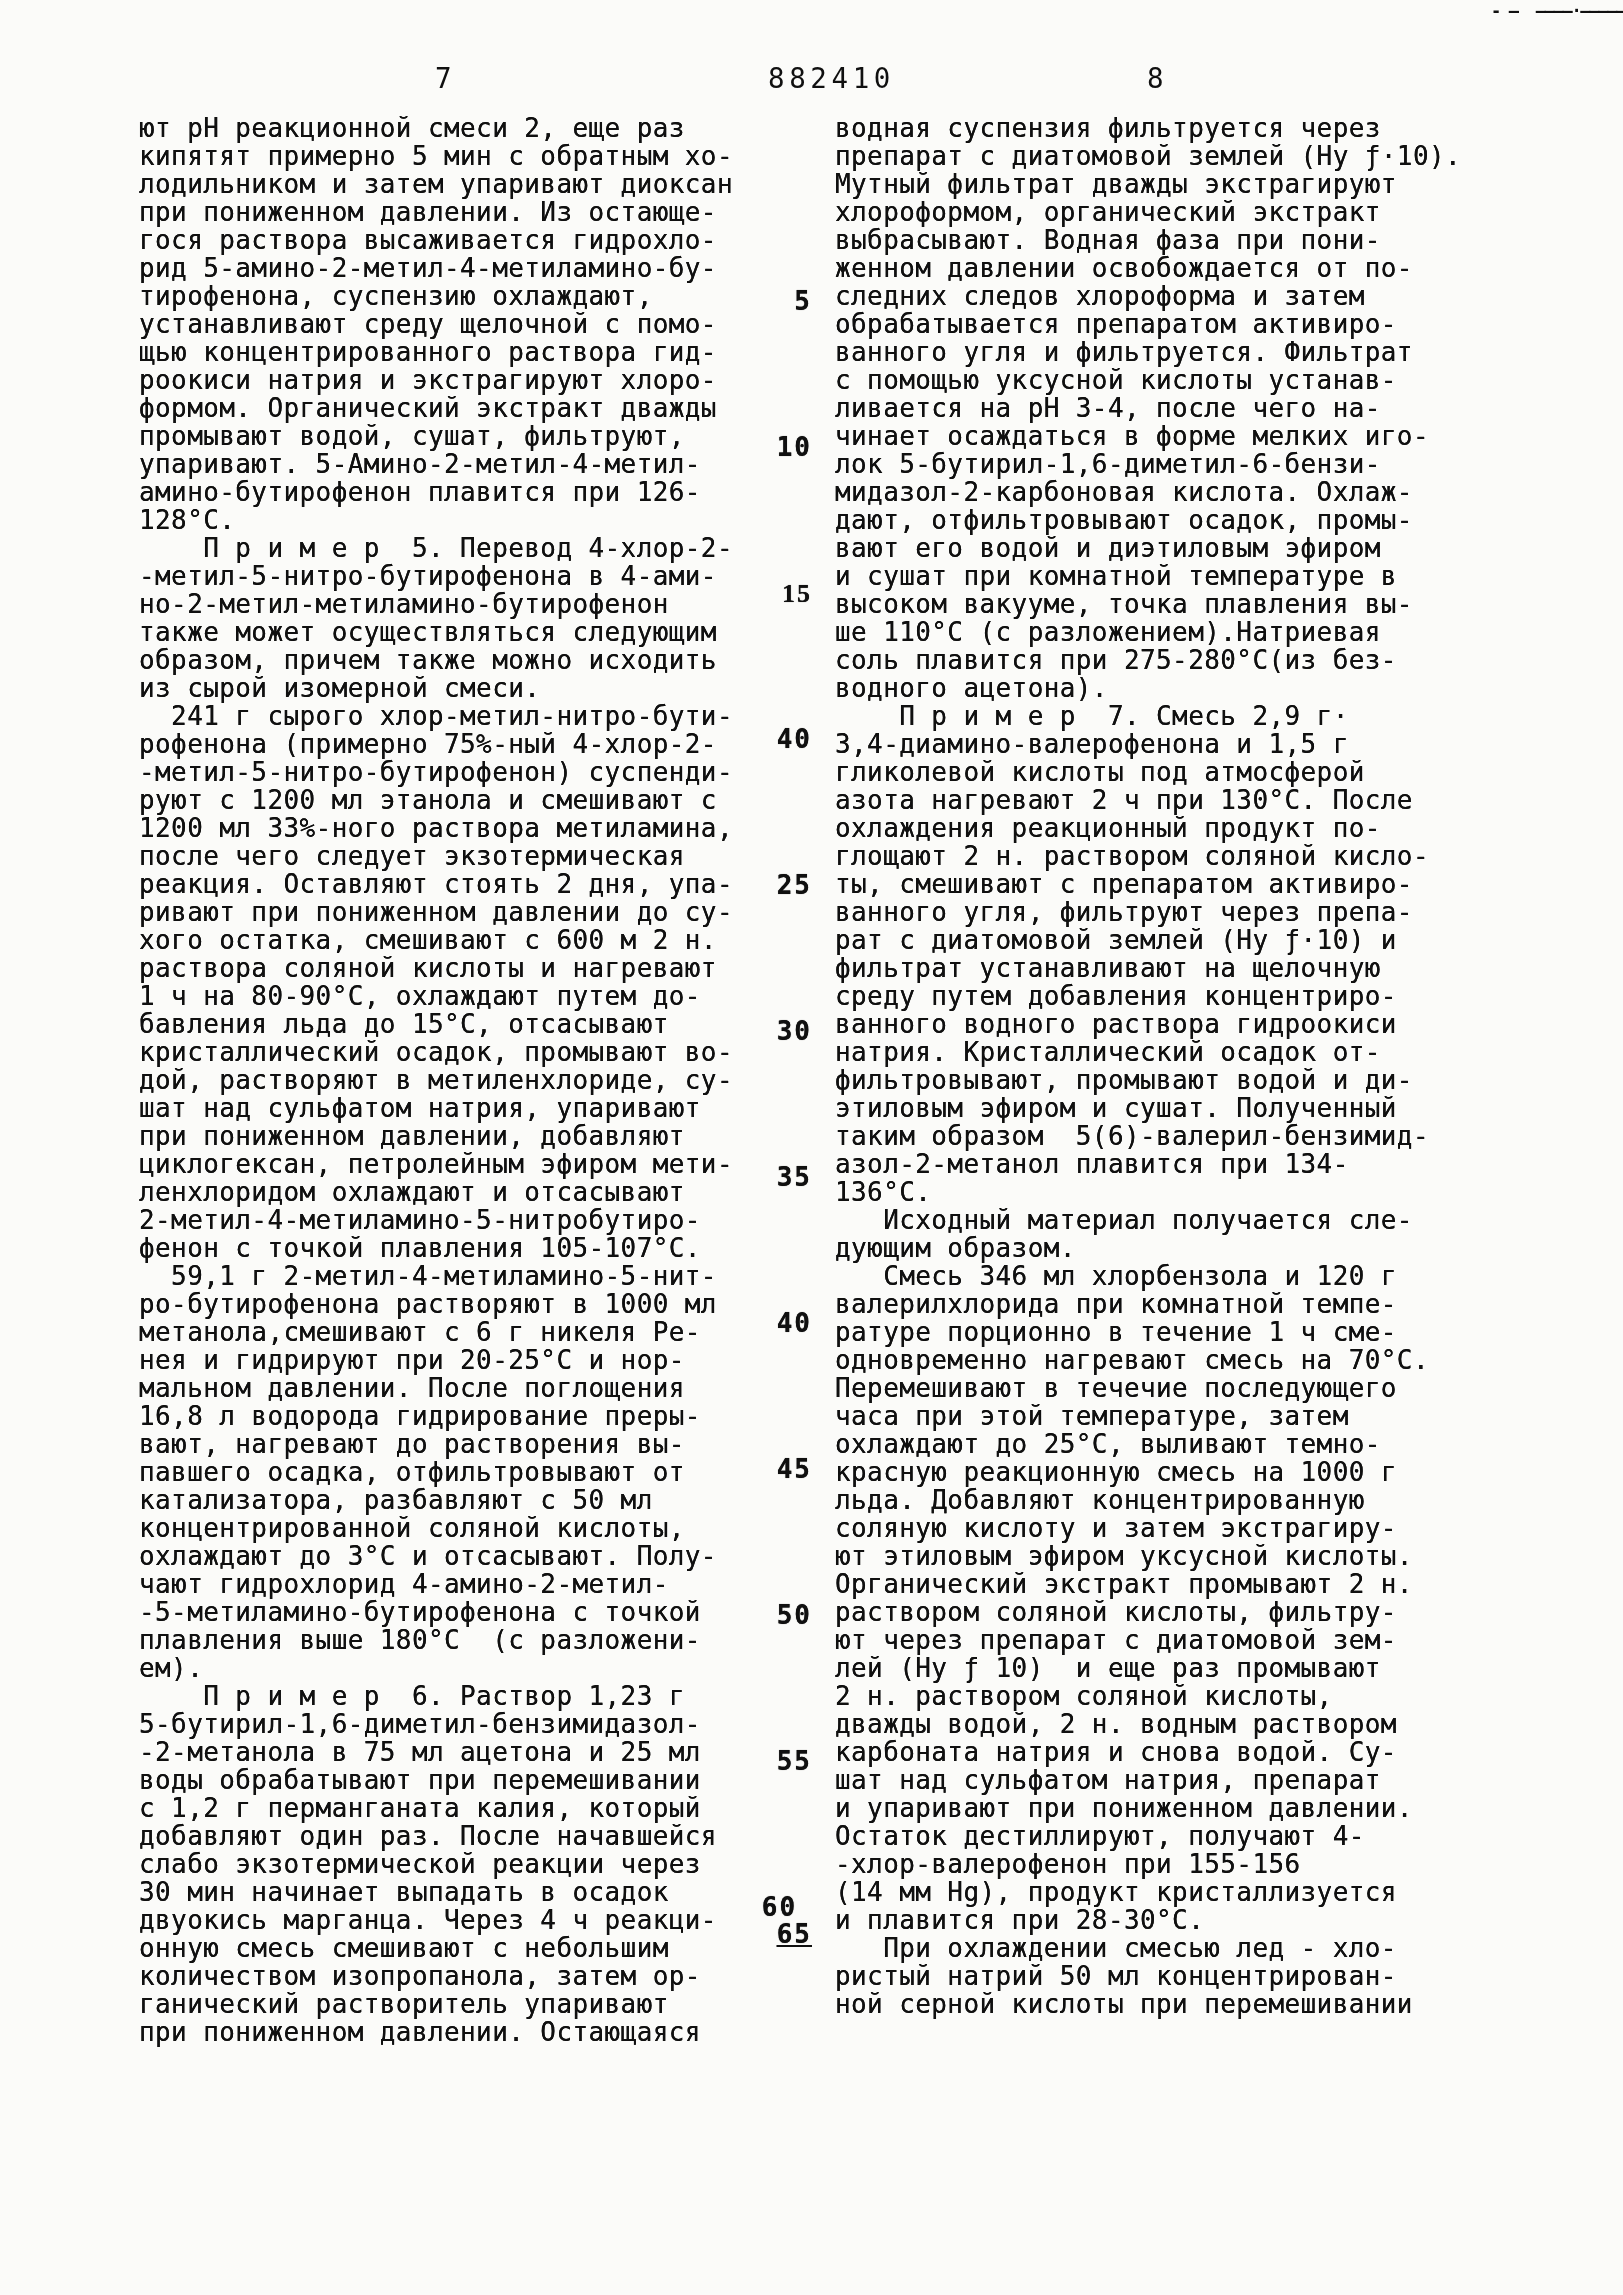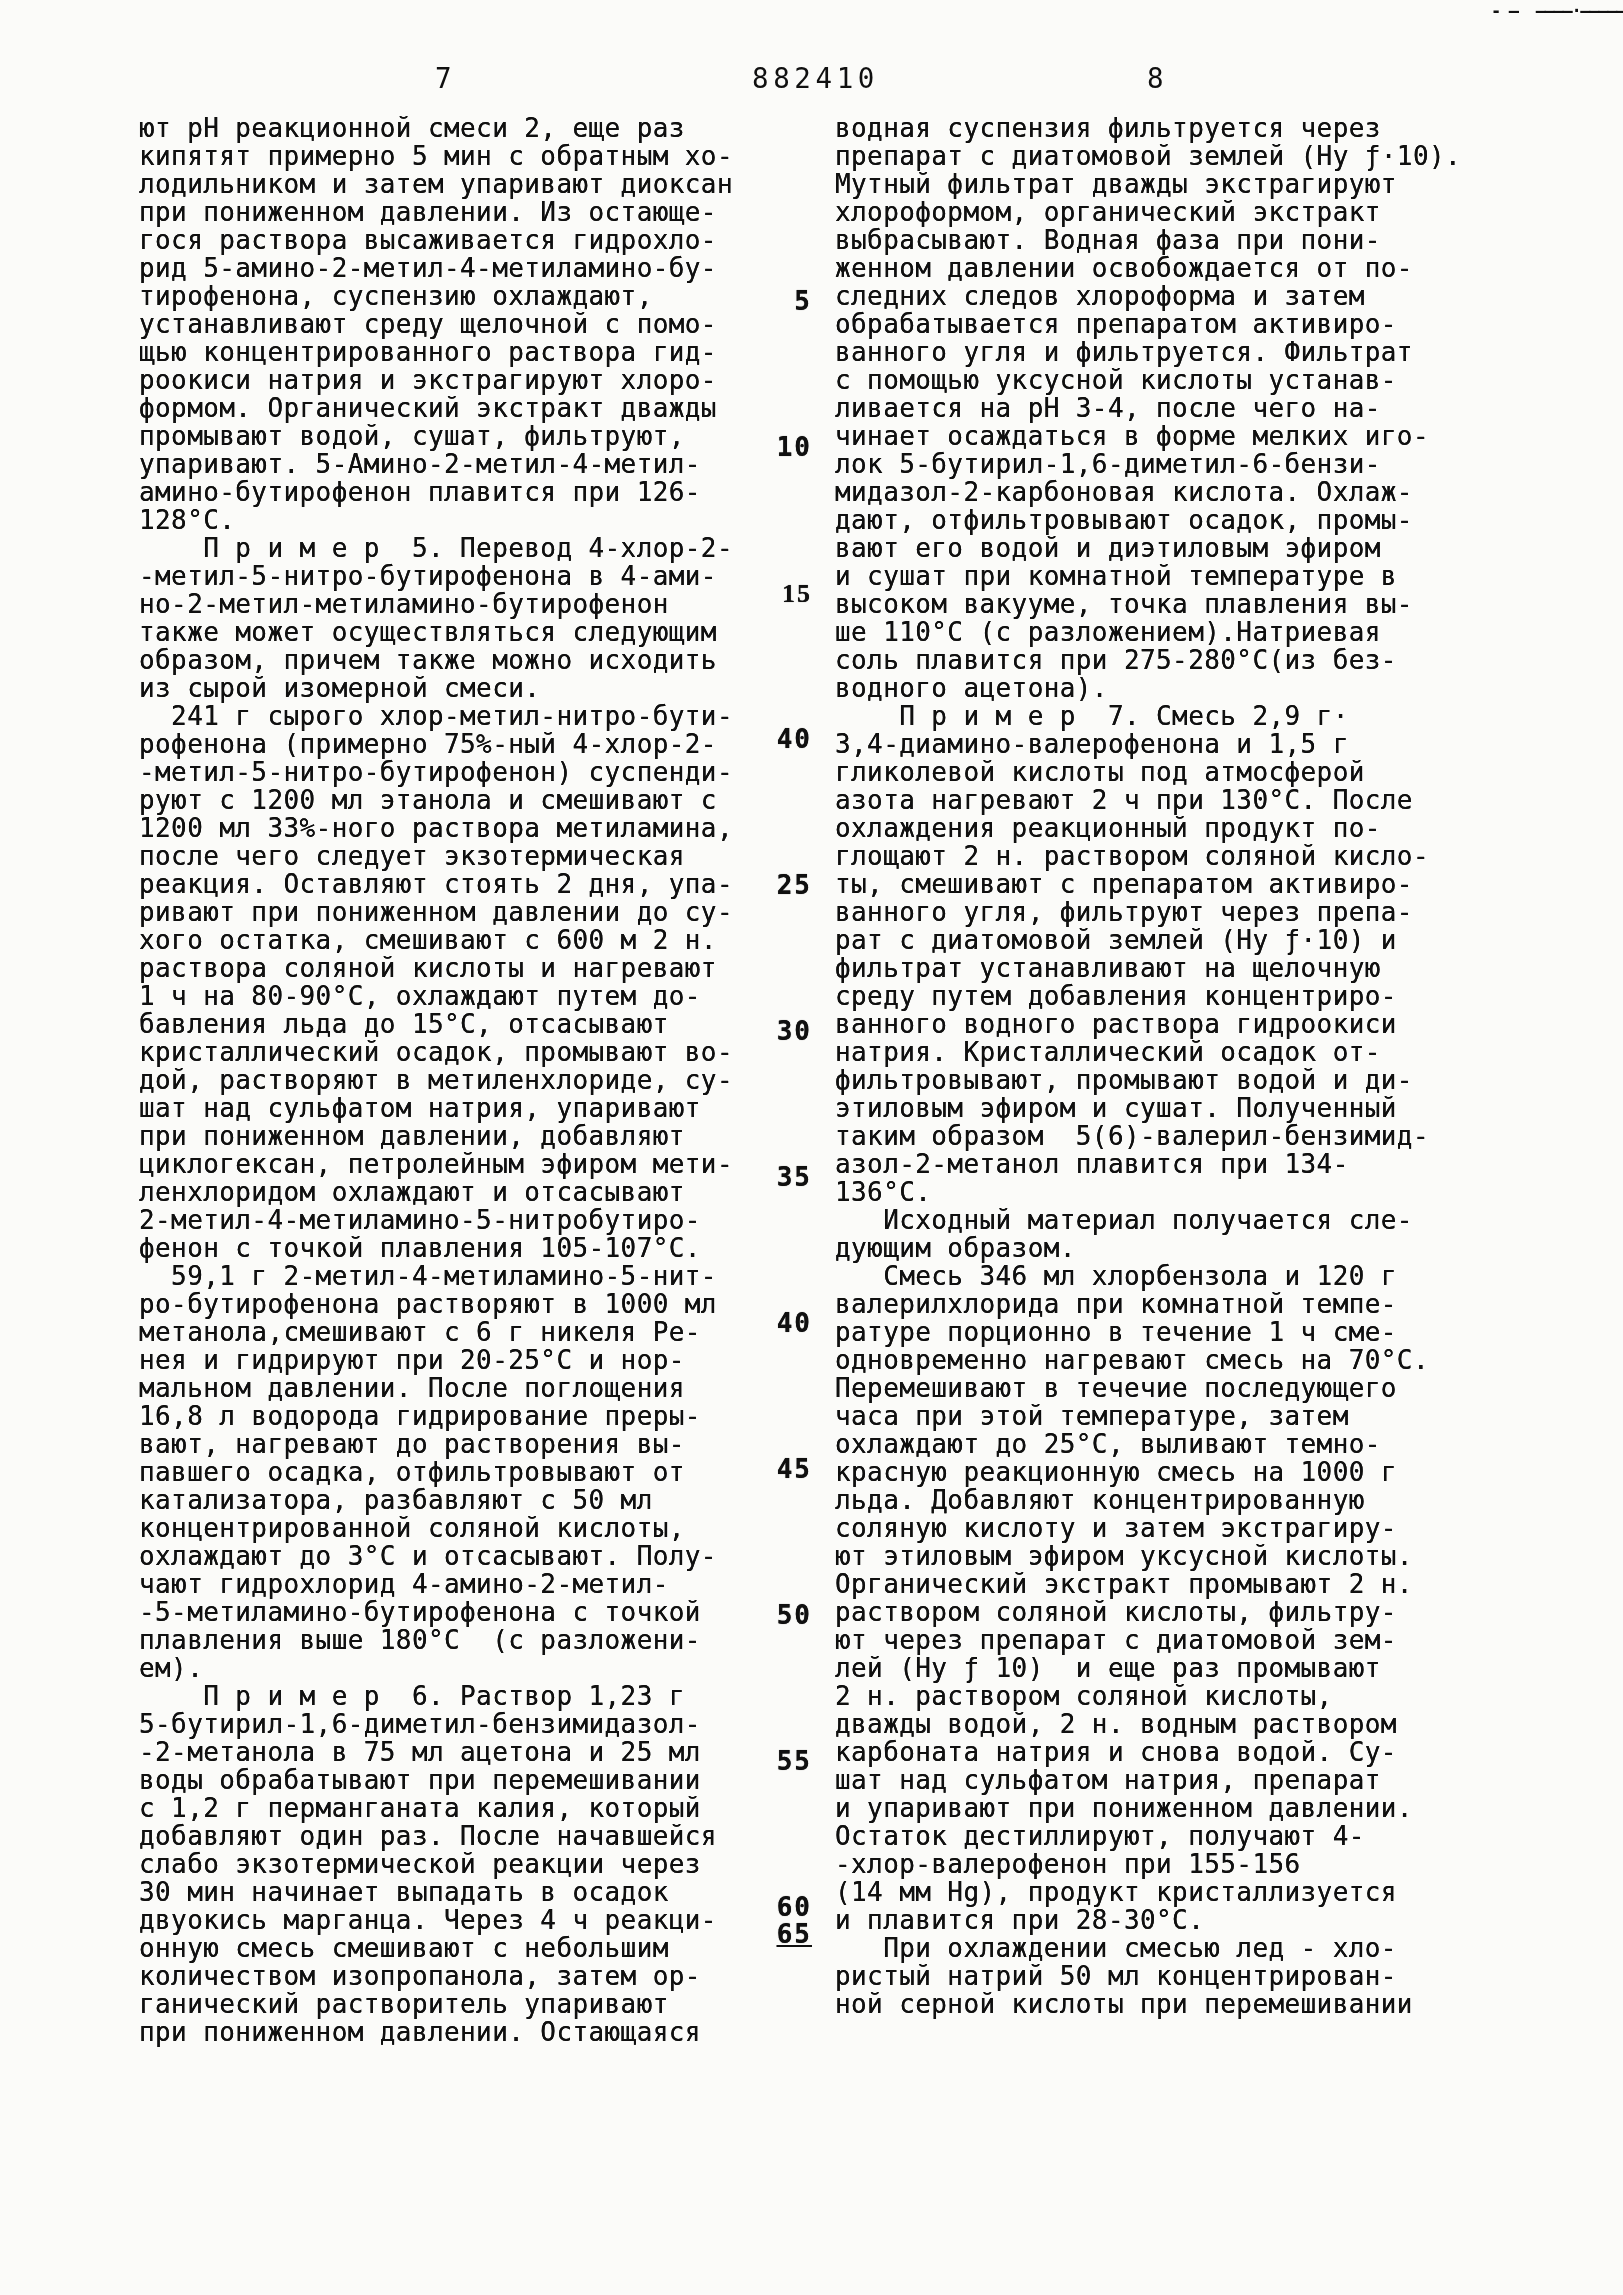--- a/index.html
+++ b/index.html
@@ -11,21 +11,21 @@
     color:var(--ink);
     font-family:"DejaVu Sans Mono","Liberation Mono",monospace;
     position:relative;
     overflow:hidden;
   }
   .page { position:absolute; inset:0; }
 
   
   .hdr-item { position:absolute; top:63px; font-size:27.5px; line-height:31px; letter-spacing:1.3px; white-space:pre; }
   #hdr-left  { left:435px; }
-  #hdr-num   { left:752px; letter-spacing:4.6px;text-align:right; }
+  #hdr-num   { left:768px; letter-spacing:4.6px;text-align:right; }
   #hdr-right { left:1147px; }
 
   
   .col { position:absolute; top:114px; width:681px; }
   #col-left  { left:139px; }
   #col-right { left:835px; }
   .col .line {
     white-space:pre;
     font-size:26px;
     line-height:28px;
@@ -140,21 +140,21 @@
       <div class="num" style="top: 433px;">10</div>
       <div class="num" style="top: 579px; font-family: Liberation Serif, serif;">15</div>
       <div class="num" style="top: 725px;">40</div>
       <div class="num" style="top: 871px;">25</div>
       <div class="num" style="top: 1017px;">30</div>
       <div class="num" style="top: 1163px;">35</div>
       <div class="num" style="top: 1309px;">40</div>
       <div class="num" style="top: 1455px;">45</div>
       <div class="num" style="top: 1601px;">50</div>
       <div class="num" style="top: 1747px;">55</div>
-      <div class="num" style="top: 1893px;">60</div>
+      <div class="num" style="top: 1893px; text-align: center;">60</div>
       <div class="num" style="top: 1920px; text-decoration: underline;">65</div>
     </div>
 
   <div class="col" id="col-right">
       <div class="line">водная суспензия фильтруется через</div>
       <div class="line">препарат с диатомовой землей (Hy ƒ·10).</div>
       <div class="line">Мутный фильтрат дважды экстрагируют</div>
       <div class="line">хлороформом, органический экстракт</div>
       <div class="line">выбрасывают. Водная фаза при пони-</div>
       <div class="line">женном давлении освобождается от по-</div>

